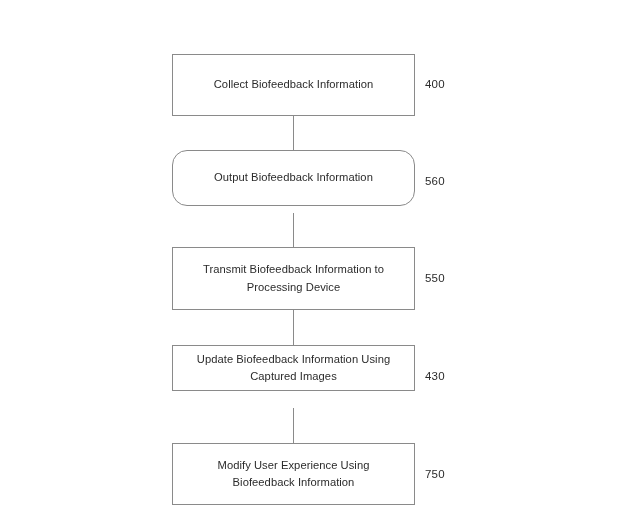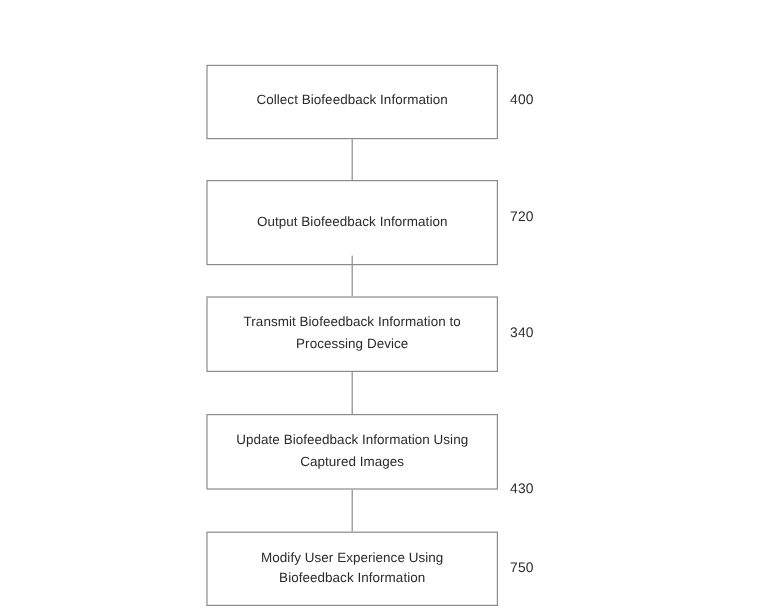--- a/index.html
+++ b/index.html
@@ -39,39 +39,39 @@
   .node-label {
     display: block;
     font-size: 11.2px;
     line-height: 1.55;
     color: #2b2b2b;
     letter-spacing: 0.05px;
     padding: 0 14px;
   }
 
   .node-1 { top: 54px;  height: 62px; }
-  .node-2 { top: 150px; height: 71px; }
+  .node-2 { top: 150px; height: 56px; border-radius: 15px; }
   .node-3 { top: 247px; height: 63px; }
-  .node-4 { top: 345px; height: 63px; }
+  .node-4 { top: 345px; height: 46px; }
   .node-5 { top: 443px; height: 62px; text-align: center; }
 
   
   .ref {
     position: absolute;
     left: 425px;
     width: 54px;
     text-align: left;
     font-size: 11.5px;
     color: #2b2b2b;
     letter-spacing: 0.2px;
   }
   .ref-1 { top: 78px; }
   .ref-2 { top: 175px; }
   .ref-3 { top: 272px; }
-  .ref-4 { top: 370px; margin-top: 32px; }
+  .ref-4 { top: 370px; }
   .ref-5 { top: 468px; }
 
   
   .connector {
     position: absolute;
     left: 293px;
     width: 1px;
     background: #8a8a8a;
   }
   .connector-1 { top: 116px; height: 34px; }
@@ -86,27 +86,27 @@
 
   <div class="node node-1">
     <span class="node-label">Collect Biofeedback Information</span>
   </div>
   <div class="ref ref-1">400</div>
   <div class="connector connector-1"></div>
 
   <div class="node node-2">
     <span class="node-label">Output Biofeedback Information</span>
   </div>
-  <div class="ref ref-2">720</div>
+  <div class="ref ref-2">560</div>
   <div class="connector connector-2"></div>
 
   <div class="node node-3">
     <span class="node-label">Transmit Biofeedback Information to Processing Device</span>
   </div>
-  <div class="ref ref-3">340</div>
+  <div class="ref ref-3">550</div>
   <div class="connector connector-3"></div>
 
   <div class="node node-4">
     <span class="node-label">Update Biofeedback Information Using Captured Images</span>
   </div>
   <div class="ref ref-4">430</div>
   <div class="connector connector-4"></div>
 
   <div class="node node-5">
     <span class="node-label">Modify User Experience Using Biofeedback Information</span>

